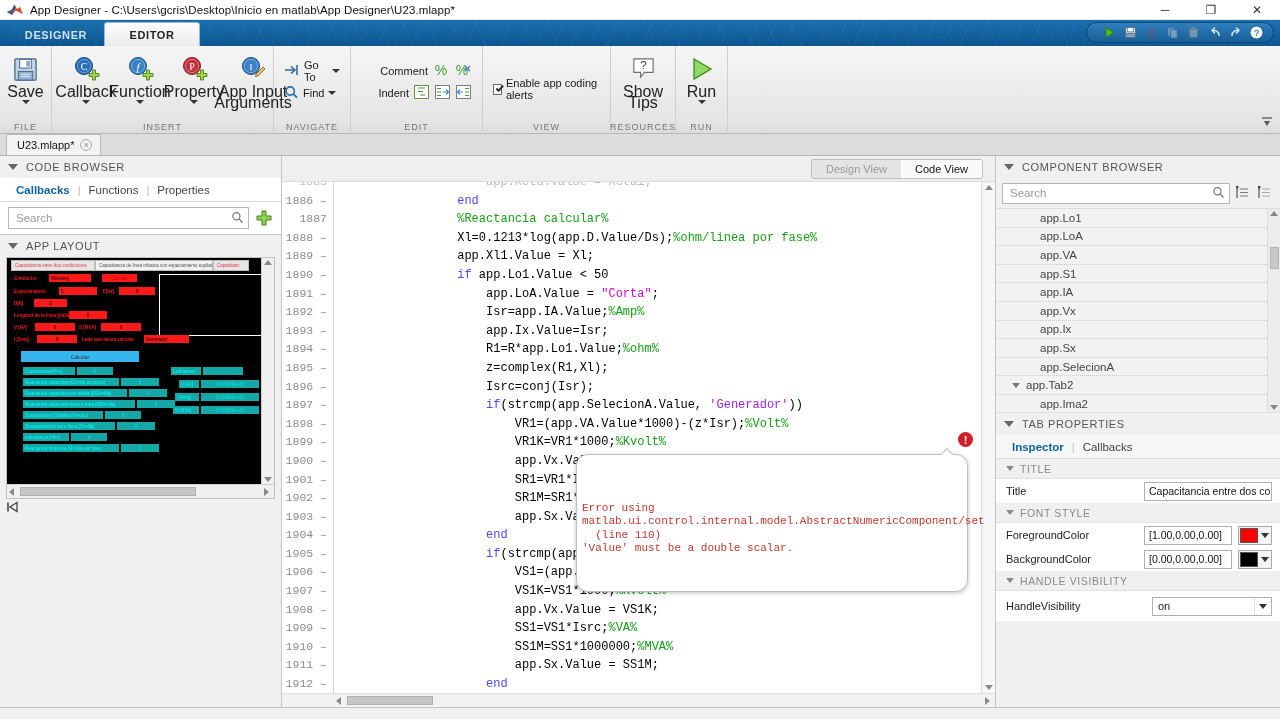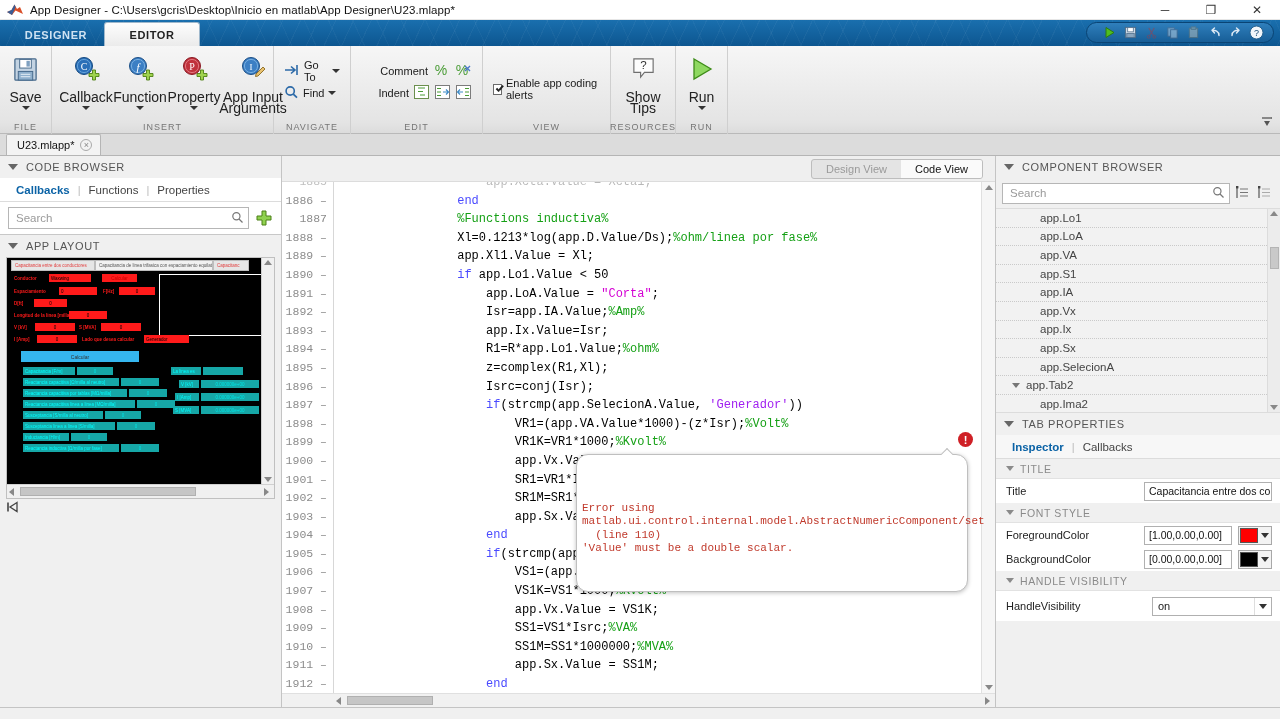--- a/index.html
+++ b/index.html
@@ -59,21 +59,21 @@
   .rgroup { height:88px; display:flex; flex-direction:column; border-right:1px solid #cfcfcf; position:relative; }
   .rgroup-body { flex:1; display:flex; align-items:flex-start; padding:6px 8px 0 8px; }
   .rgroup-title {
     height:14px; font-size:9px; color:#767676; text-align:center; letter-spacing:1px;
     display:flex; align-items:center; justify-content:center; text-transform:uppercase;
   }
   .bigbtn {
     width:52px; display:flex; flex-direction:column; align-items:center; cursor:default; padding-top:2px;
   }
   .bigbtn .ico { height:30px; display:flex; align-items:center; justify-content:center; }
-  .bigbtn .lbl { font-size:14px; color:#222; text-align:center; line-height:11px; margin-top:8px; }
+  .bigbtn .lbl { font-size:16px; color:#222; text-align:center; line-height:11px; margin-top:2px; }
   .caret-dn { width:0;height:0;border-left:4px solid transparent;border-right:4px solid transparent;border-top:4px solid #333; margin-top:3px;}
   .smallrow { display:flex; align-items:center; height:22px; gap:4px; padding:0 2px; }
   .smallrow .lbl { font-size:11px; color:#1a1a1a; }
   .chk {
     width:11px;height:11px;border:1px solid #6b6b6b;background:#fff;display:inline-block;position:relative;
   }
   .chk::after{content:"";position:absolute;left:2px;top:4px;width:4px;height:1.5px;background:#222;transform:rotate(45deg);}
   .chk::before{content:"";position:absolute;left:4px;top:2.5px;width:6px;height:1.5px;background:#222;transform:rotate(-50deg);}
 
   .ribbon-collapse { position:absolute; right:6px; bottom:4px; width:14px; height:14px; }
@@ -662,21 +662,21 @@
           <div class="gl">1907  –</div>
           <div class="gl">1908  –</div>
           <div class="gl">1909  –</div>
           <div class="gl">1910  –</div>
           <div class="gl">1911  –</div>
           <div class="gl">1912  –</div>
         </div>
       <div class="codearea" id="codearea" style="margin-top: -9px;">
           <div class="cl" style="opacity: 0.28;"><span>                    app.Xcta.Value = Xcta1;</span></div>
           <div class="cl"><span>                </span><span class="kw">end</span></div>
-          <div class="cl"><span>                </span><span class="cm">%Functions inductiva%</span></div>
+          <div class="cl"><span>                </span><span class="cm">%Reactancia calcular%</span></div>
           <div class="cl"><span>                Xl=0.1213*log(app.D.Value/Ds);</span><span class="cm">%ohm/linea por fase%</span></div>
           <div class="cl"><span>                app.Xl1.Value = Xl;</span></div>
           <div class="cl"><span>                </span><span class="kw">if</span><span> app.Lo1.Value &lt; 50</span></div>
           <div class="cl"><span>                    app.LoA.Value = </span><span class="stq">"Corta"</span><span>;</span></div>
           <div class="cl"><span>                    Isr=app.IA.Value;</span><span class="cm">%Amp%</span></div>
           <div class="cl"><span>                    app.Ix.Value=Isr;</span></div>
           <div class="cl"><span>                    R1=R*app.Lo1.Value;</span><span class="cm">%ohm%</span></div>
           <div class="cl"><span>                    z=complex(R1,Xl);</span></div>
           <div class="cl"><span>                    Isrc=conj(Isr);</span></div>
           <div class="cl"><span>                    </span><span class="kw">if</span><span>(strcmp(app.SelecionA.Value, </span><span class="st">'Generador'</span><span>))</span></div>

